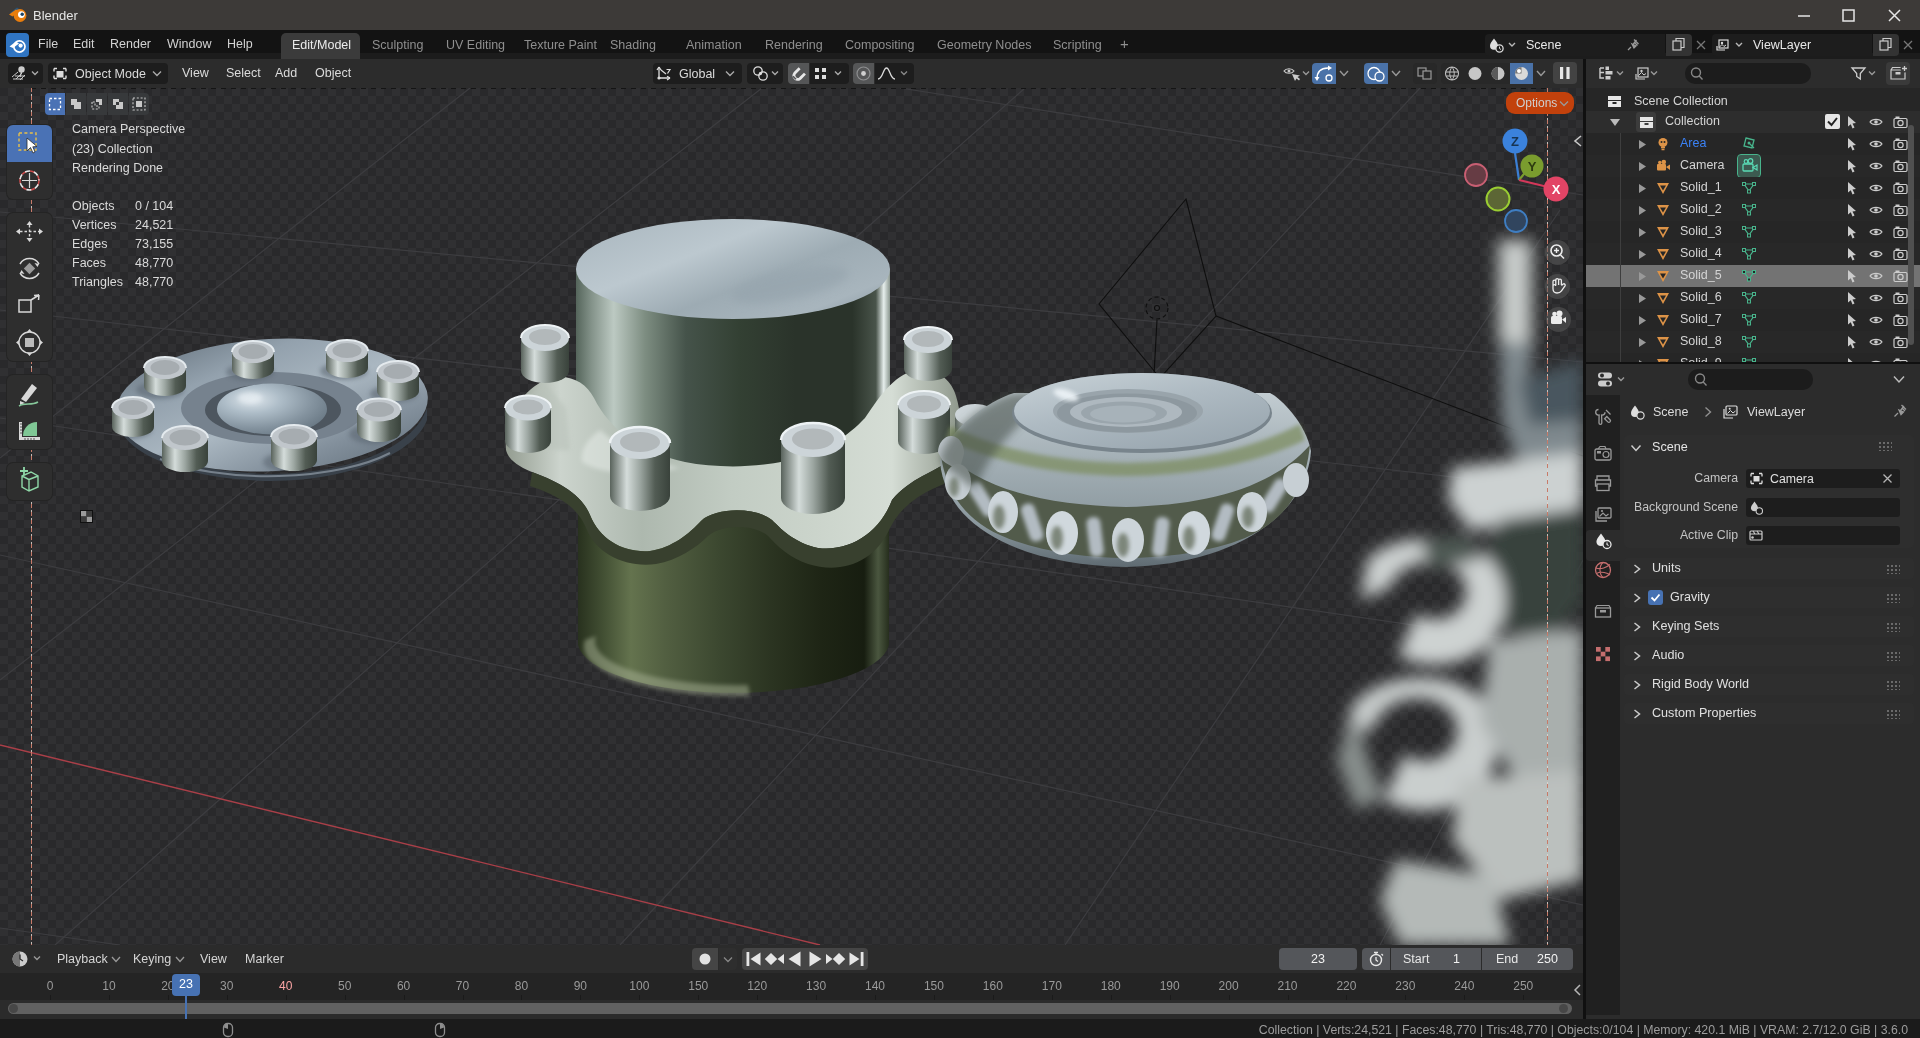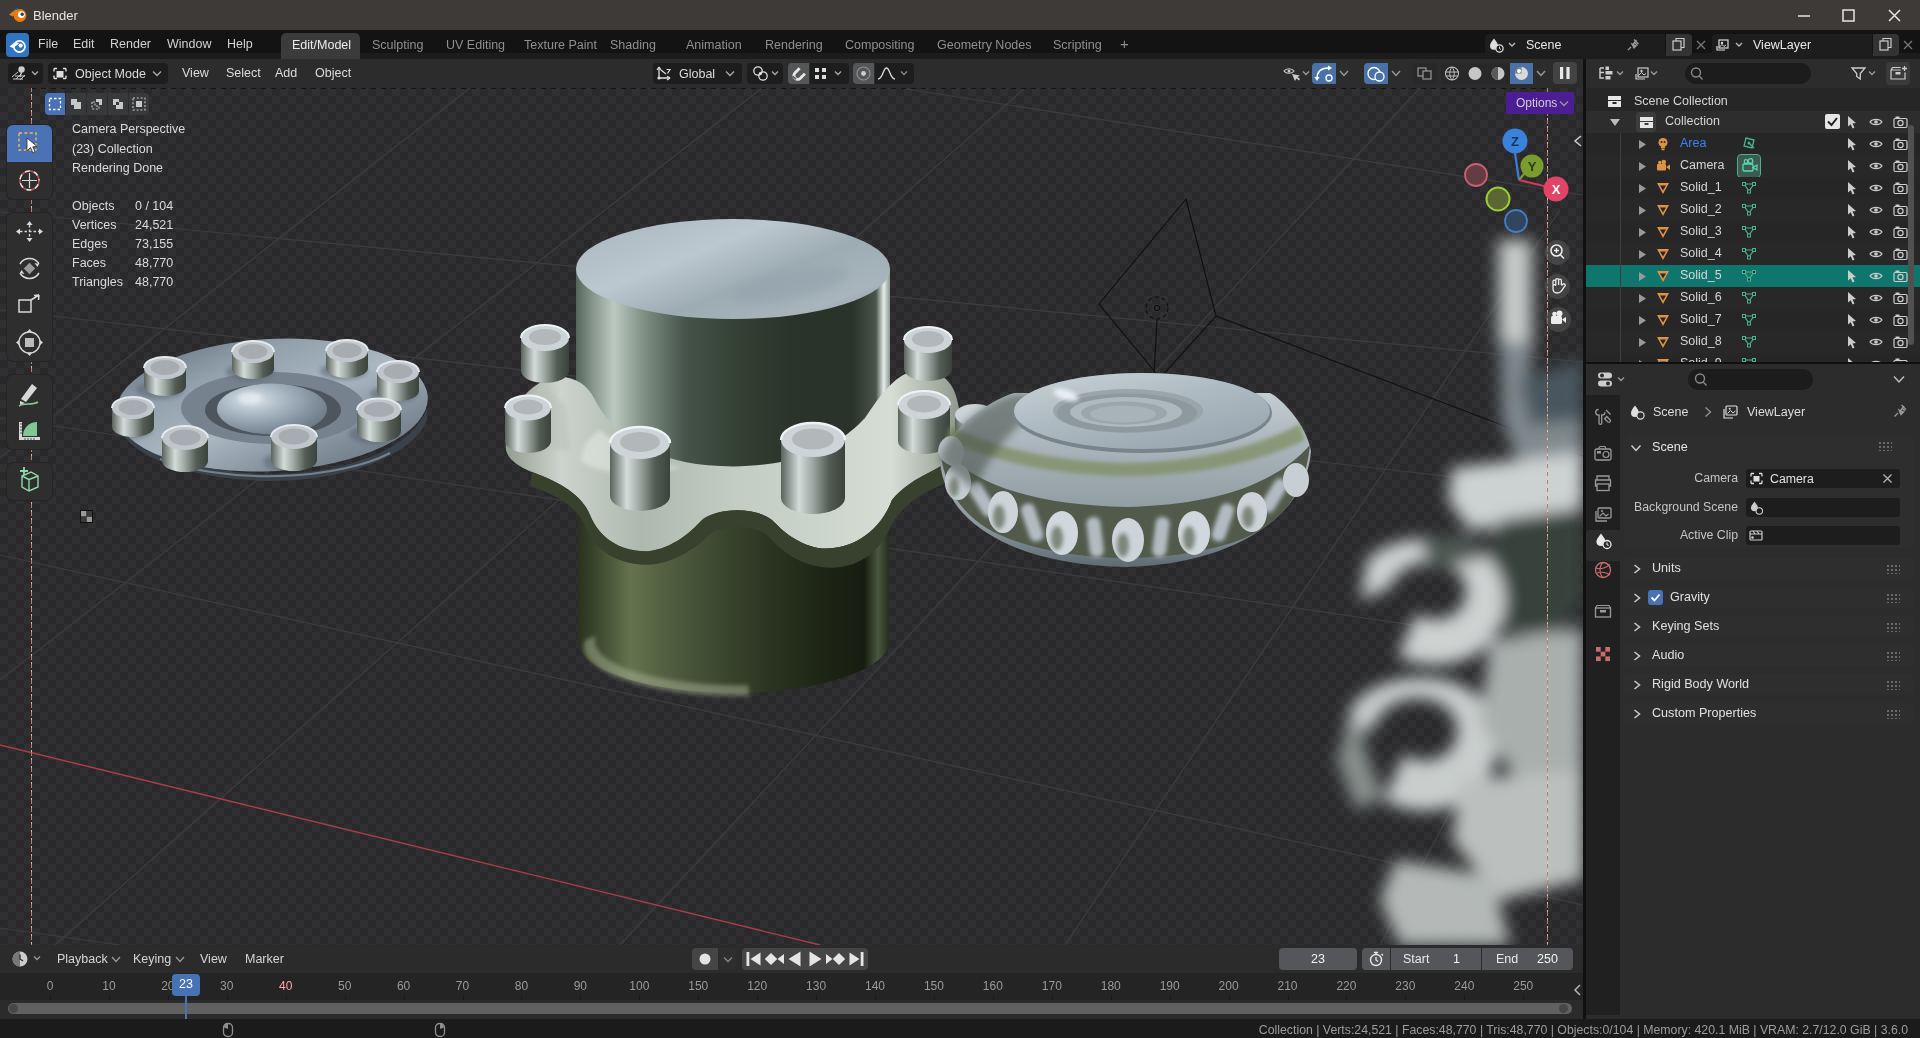--- a/index.html
+++ b/index.html
@@ -616,21 +616,21 @@
         </svg>
   </div>
   <div class="abs" style="left:84px;width:20px;height:22px;background:#37393b;border-radius:0 4px 4px 0">
     <svg width="20" height="22" viewBox="0 0 20 22">
           <rect x="7" y="8" width="6" height="6" fill="#c8c8c8"></rect>
           <rect x="4" y="5" width="12" height="12" fill="none" stroke="#c8c8c8" stroke-width="1.1" stroke-dasharray="2 1.8"></rect>
         </svg>
   </div>
 </div>
 
-<div class="abs" style="left:1506px;top:4px;width:68px;height:22px;background:#4c1d95;border-radius:1px">
+<div class="abs" style="left:1506px;top:4px;width:68px;height:22px;background:#c2410c;border-radius:9px">
   <span class="t" style="left:10px;top:4px;font-size:12px;color:#cfcfcf">Options</span>
   <svg class="abs" style="left:52px;top:8px" width="12" height="8" viewBox="0 0 12 8">
         <path d="M2 1.5 L6 5.5 L10 1.5" fill="none" stroke="#999" stroke-width="1.3"></path>
       </svg>
 </div>
 
 <div class="abs" style="left:7px;top:37px;width:45px">
   <div class="abs tgrp" style="top:0;height:74px"></div>
   <div class="abs tgrp" style="top:88px;height:148px"></div>
   <div class="abs tgrp" style="top:250px;height:74px"></div>
@@ -952,21 +952,21 @@
           <path d="M4 2 L12 9 L8.5 9.5 L10.5 13.5 L8.5 14.5 L6.8 10.3 L4 12.5 Z" fill="#ccc"></path>
           <path d="M26 8 C28.5 4.5 35.5 4.5 38 8 C35.5 11.5 28.5 11.5 26 8 Z" fill="none" stroke="#ccc" stroke-width="1.2"></path>
           <circle cx="32" cy="8" r="1.8" fill="#ccc"></circle>
           <g transform="translate(48,0)">
             <rect x="2" y="4.5" width="13" height="9" rx="1.2" fill="none" stroke="#ccc" stroke-width="1.2"></rect>
             <circle cx="8.5" cy="9" r="2.6" fill="none" stroke="#ccc" stroke-width="1.2"></circle>
             <rect x="3.5" y="2.5" width="4" height="2" fill="#ccc"></rect>
           </g>
         </svg>
       </div>
-      <div class="abs" style="left:0;top:206px;width:334px;height:22px;background:#0f766e">
+      <div class="abs" style="left:0;top:206px;width:334px;height:22px;background:#737373">
         <svg class="abs" style="left:52px;top:7px" width="8" height="9" viewBox="0 0 8 9">
           <path d="M1 0 L8 4.5 L1 9 Z" fill="#999"></path>
         </svg>
         <div class="abs" style="left:69px;top:3px"><svg width="16" height="16" viewBox="0 0 16 16">
             <path d="M2 3 H14 L8 14 Z" fill="#dd9347"></path>
             <path d="M5 5.5 H11 L8 10.5 Z" fill="#262626"></path>
           </svg></div>
         <div class="abs" style="left:155px;top:3px"><svg width="16" height="16" viewBox="0 0 16 16">
             <path d="M3 4 H13 L8 11 Z" fill="none" stroke="#48b48c" stroke-width="1.2"></path>
             <rect x="1.5" y="2.5" width="3" height="3" fill="#262626" stroke="#48b48c" stroke-width="1"></rect>

